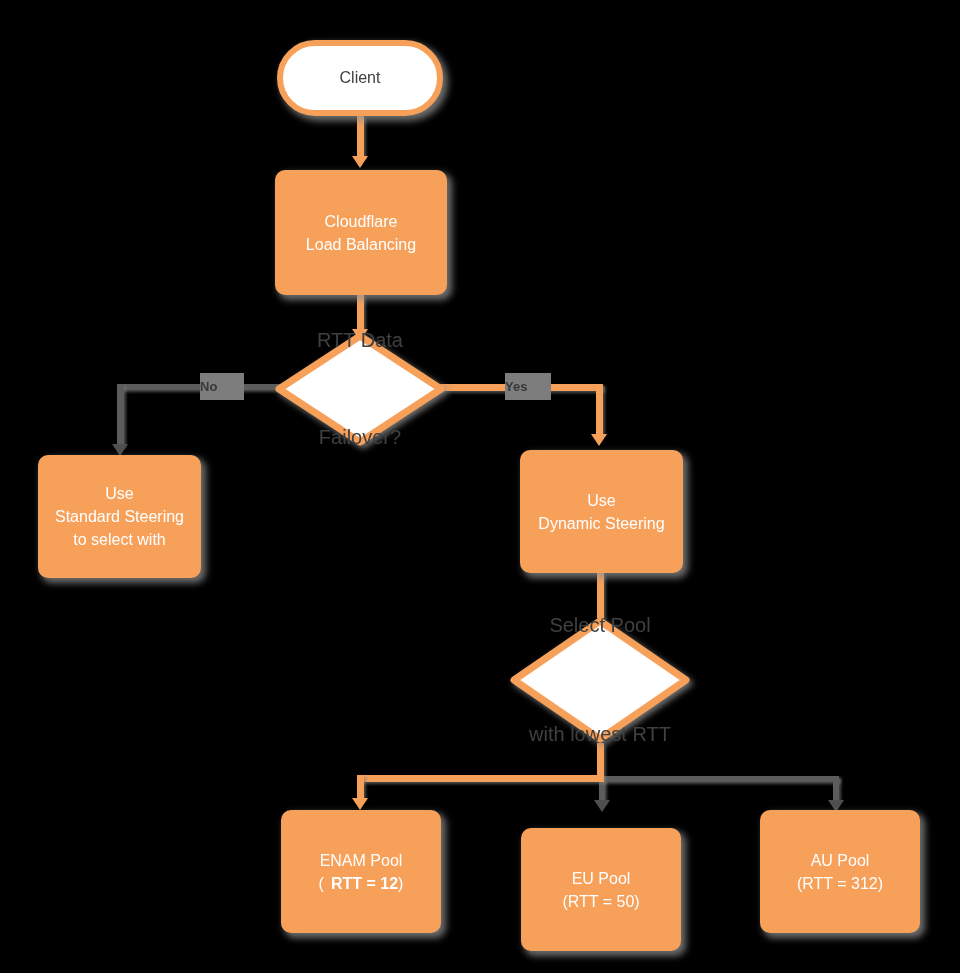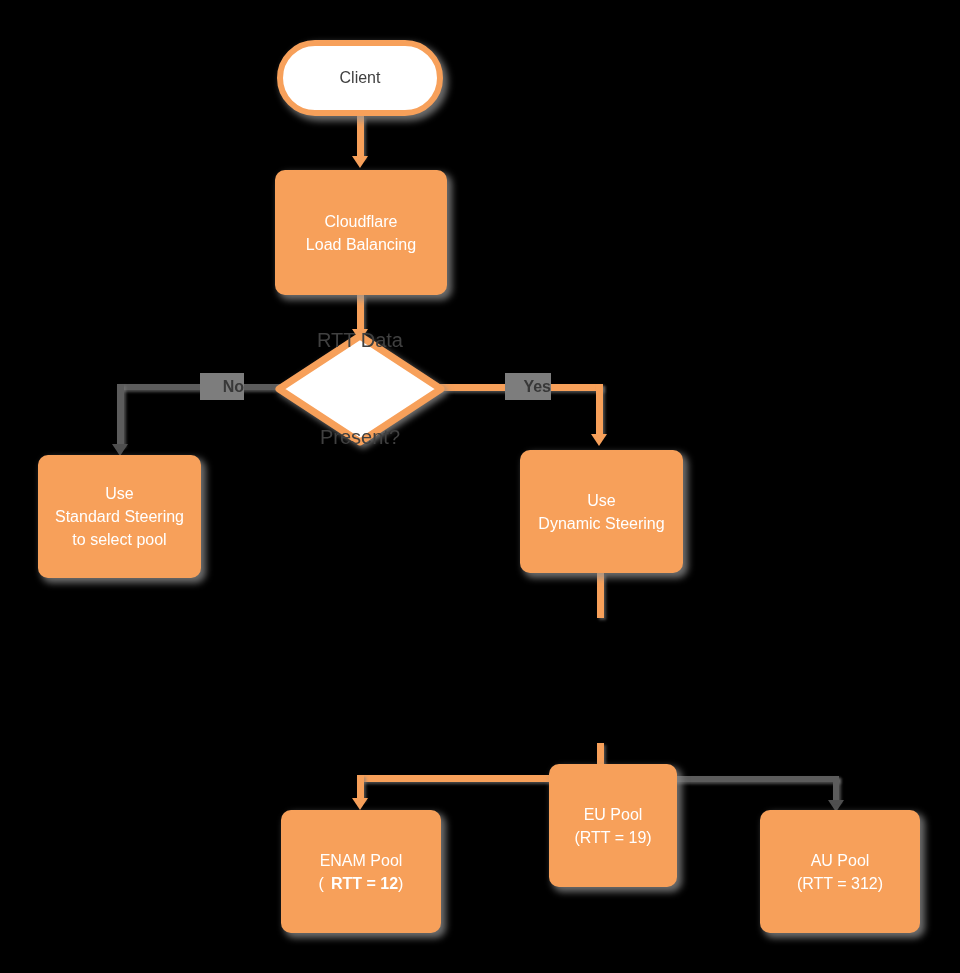--- a/index.html
+++ b/index.html
@@ -26,21 +26,21 @@
     color:var(--text-dark);font-size:16px;
   }
   .edge{position:absolute;box-shadow:2px 2px 3px rgba(125,125,125,0.6);}
   .edge.orange{background:var(--orange);}
   .edge.gray{background:var(--line-gray);}
   .arrow{position:absolute;width:0;height:0;border-left:8px solid transparent;border-right:8px solid transparent;}
   .arrow.orange{border-top:12px solid var(--orange);}
   .arrow.gray{border-top:12px solid var(--arrow-gray);}
   .edge-label{
     position:absolute;background:var(--label-bg);color:#383838;
-    font-size:16px;font-weight:700;display:flex;align-items:center;justify-content:flex-end;
+    font-size:13px;font-weight:700;display:flex;align-items:center;justify-content:flex-start;
   }
   .diamond{position:absolute;}
   .diamond svg{display:block;filter:drop-shadow(3px 3px 3px rgba(140,140,140,0.8));}
   .diamond .dtext{
     position:absolute;inset:0;display:flex;flex-direction:column;align-items:center;justify-content:space-between;
     text-align:center;color:var(--text-dark);font-size:20px;line-height:21px;
   }
   .bold{font-weight:700;margin-left:7px;}
 </style>
 </head>
@@ -90,46 +90,55 @@
   <div class="node stadium" style="left:277px;top:40px;width:166px;height:76px;">
     <span>Client</span>
   </div>
 
   <div class="diamond" style="left:273px;top:330px;width:174px;height:118px;">
     <svg width="174" height="118" viewBox="0 0 174 118">
       <polygon points="87,6 168,59 87,112 6,59" fill="#ffffff" stroke="#F7A05A" stroke-width="7" stroke-linejoin="round"></polygon>
     </svg>
     <div class="dtext">
       <span>RTT Data</span>
-      <span>Present?</span>
+      <span>Failover?</span>
     </div>
   </div>
 
   <div class="node orange" style="left:38px;top:455px;width:163px;height:123px;">
     <span>Use</span>
     <span>Standard Steering</span>
-    <span>to select pool</span>
+    <span>to select with</span>
   </div>
 
   <div class="node orange" style="left:520px;top:450px;width:163px;height:123px;">
     <span>Use</span>
     <span>Dynamic Steering</span>
   </div>
 
+  <div class="diamond" style="left:508px;top:615px;width:184px;height:130px;">
+    <svg width="184" height="130" viewBox="0 0 184 130">
+      <polygon points="92,6 178,65 92,124 6,65" fill="#ffffff" stroke="#F7A05A" stroke-width="7" stroke-linejoin="round"></polygon>
+    </svg>
+    <div class="dtext">
+      <span>Select Pool</span>
+      <span>with lowest RTT</span>
+    </div>
+  </div>
 
   <div class="node orange" style="left:281px;top:810px;width:160px;height:123px;">
     <span>ENAM Pool</span>
     <span>
       <span>(</span><span class="bold">RTT = 12</span><span>)</span>
     </span>
   </div>
 
-  <div class="node orange" style="left:521px;top:764px;width:128px;height:123px;margin-left:28px;">
+  <div class="node orange" style="left:521px;top:828px;width:160px;height:123px;">
     <span>EU Pool</span>
-    <span>(RTT = 19)</span>
+    <span>(RTT = 50)</span>
   </div>
 
   <div class="node orange" style="left:760px;top:810px;width:160px;height:123px;">
     <span>AU Pool</span>
     <span>(RTT = 312)</span>
   </div>
 
 </div>
 
 </body></html>

